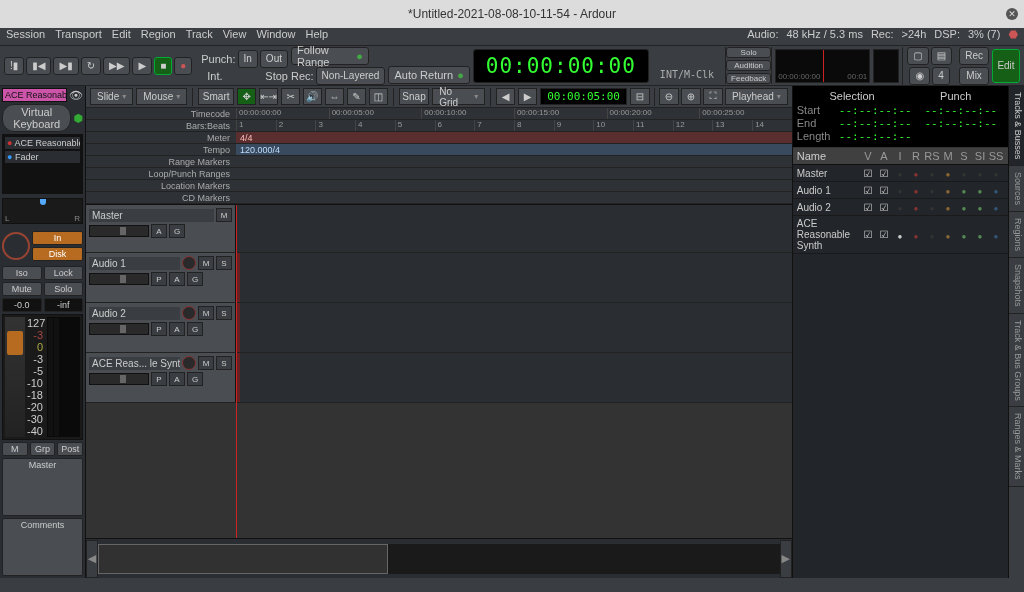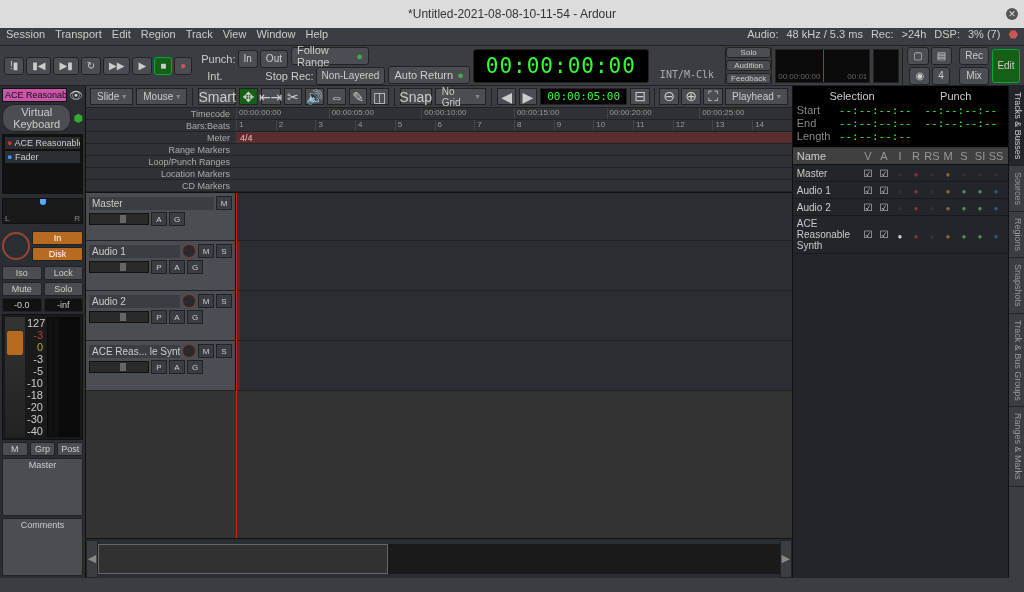--- a/index.html
+++ b/index.html
@@ -36,21 +36,21 @@
 .fader-area { flex:1; display:flex; gap:2px; padding:2px; background:#1a1a1a; border:1px solid #111;}
 .fader-track { width:20px; background:linear-gradient(#333,#222); position:relative;}
 .fader-handle { position:absolute; top:14px; left:2px; width:16px; height:24px; background:#b76b20; border-radius:2px; cursor:pointer;}
 .meter-area { flex:1; background:#0a0a0a; display:flex; gap:1px; padding:1px;}
 .meter-col { width:5px; background:#111;}
 .scale { width:18px; display:flex; flex-direction:column; justify-content:space-between; font-size:8px; color:#888; text-align:right; padding-right:2px;}
 .center-panel { flex:1; display:flex; flex-direction:column; background:#3a3e42;}
 .toolbar2 { height:22px; display:flex; align-items:center; gap:3px; padding:2px 4px; border-bottom:1px solid #222;}
 .sel { background:#4a4e52; border:1px solid #222; height:17px; padding:0 6px; display:flex; align-items:center; cursor:pointer; font-size:10px;}
 .sel::after { content:" ▾"; font-size:8px; color:#888; margin-left:3px;}
-.toolbtn { width:20px; height:17px; background:#4a4e52; border:1px solid #222; display:flex; align-items:center; justify-content:center; font-size:14px; cursor:pointer;}
+.toolbtn { width:20px; height:17px; background:#4a4e52; border:1px solid #222; display:flex; align-items:center; justify-content:center; font-size:10px; cursor:pointer;}
 .toolbtn.active { background:#165f16;}
 .ruler-area { background:#2e3236; border-bottom:1px solid #111;}
 .ruler-row { height:12px; display:flex; border-bottom:1px solid #222;}
 .ruler-label { width:150px; text-align:right; padding-right:6px; font-size:9px; color:#aaa; display:flex; align-items:center; justify-content:flex-end;}
 .ruler-content { flex:1; background:#2e3236; position:relative; font-size:9px; padding-left:4px; display:flex; align-items:center; overflow:hidden;}
 .ruler-content.meter { background:#5a2e2e; color:#fbb;}
 .ruler-content.tempo { background:#3a4a5e; color:#bdf;}
 .ruler-content.bb { background:#2e3236;}
 .bb-ticks { position:absolute; top:0; left:0; right:0; bottom:0; display:flex;}
 .bb-tick { flex:1; border-left:1px solid #444; font-size:8px; padding-left:2px; color:#999;}
@@ -339,20 +339,24 @@
               <div class="bb-tick">13</div>
               <div class="bb-tick">14</div>
             </div>
           </div>
         </div>
       <div class="ruler-row">
           <div class="ruler-label">Meter</div>
           <div class="ruler-content meter">4/4</div>
         </div>
       <div class="ruler-row">
+          <div class="ruler-label">Tempo</div>
+          <div class="ruler-content tempo">120.000/4</div>
+        </div>
+      <div class="ruler-row">
           <div class="ruler-label">Range Markers</div>
           <div class="ruler-content"></div>
         </div>
       <div class="ruler-row">
           <div class="ruler-label">Loop/Punch Ranges</div>
           <div class="ruler-content"></div>
         </div>
       <div class="ruler-row">
           <div class="ruler-label">Location Markers</div>
           <div class="ruler-content"></div>

